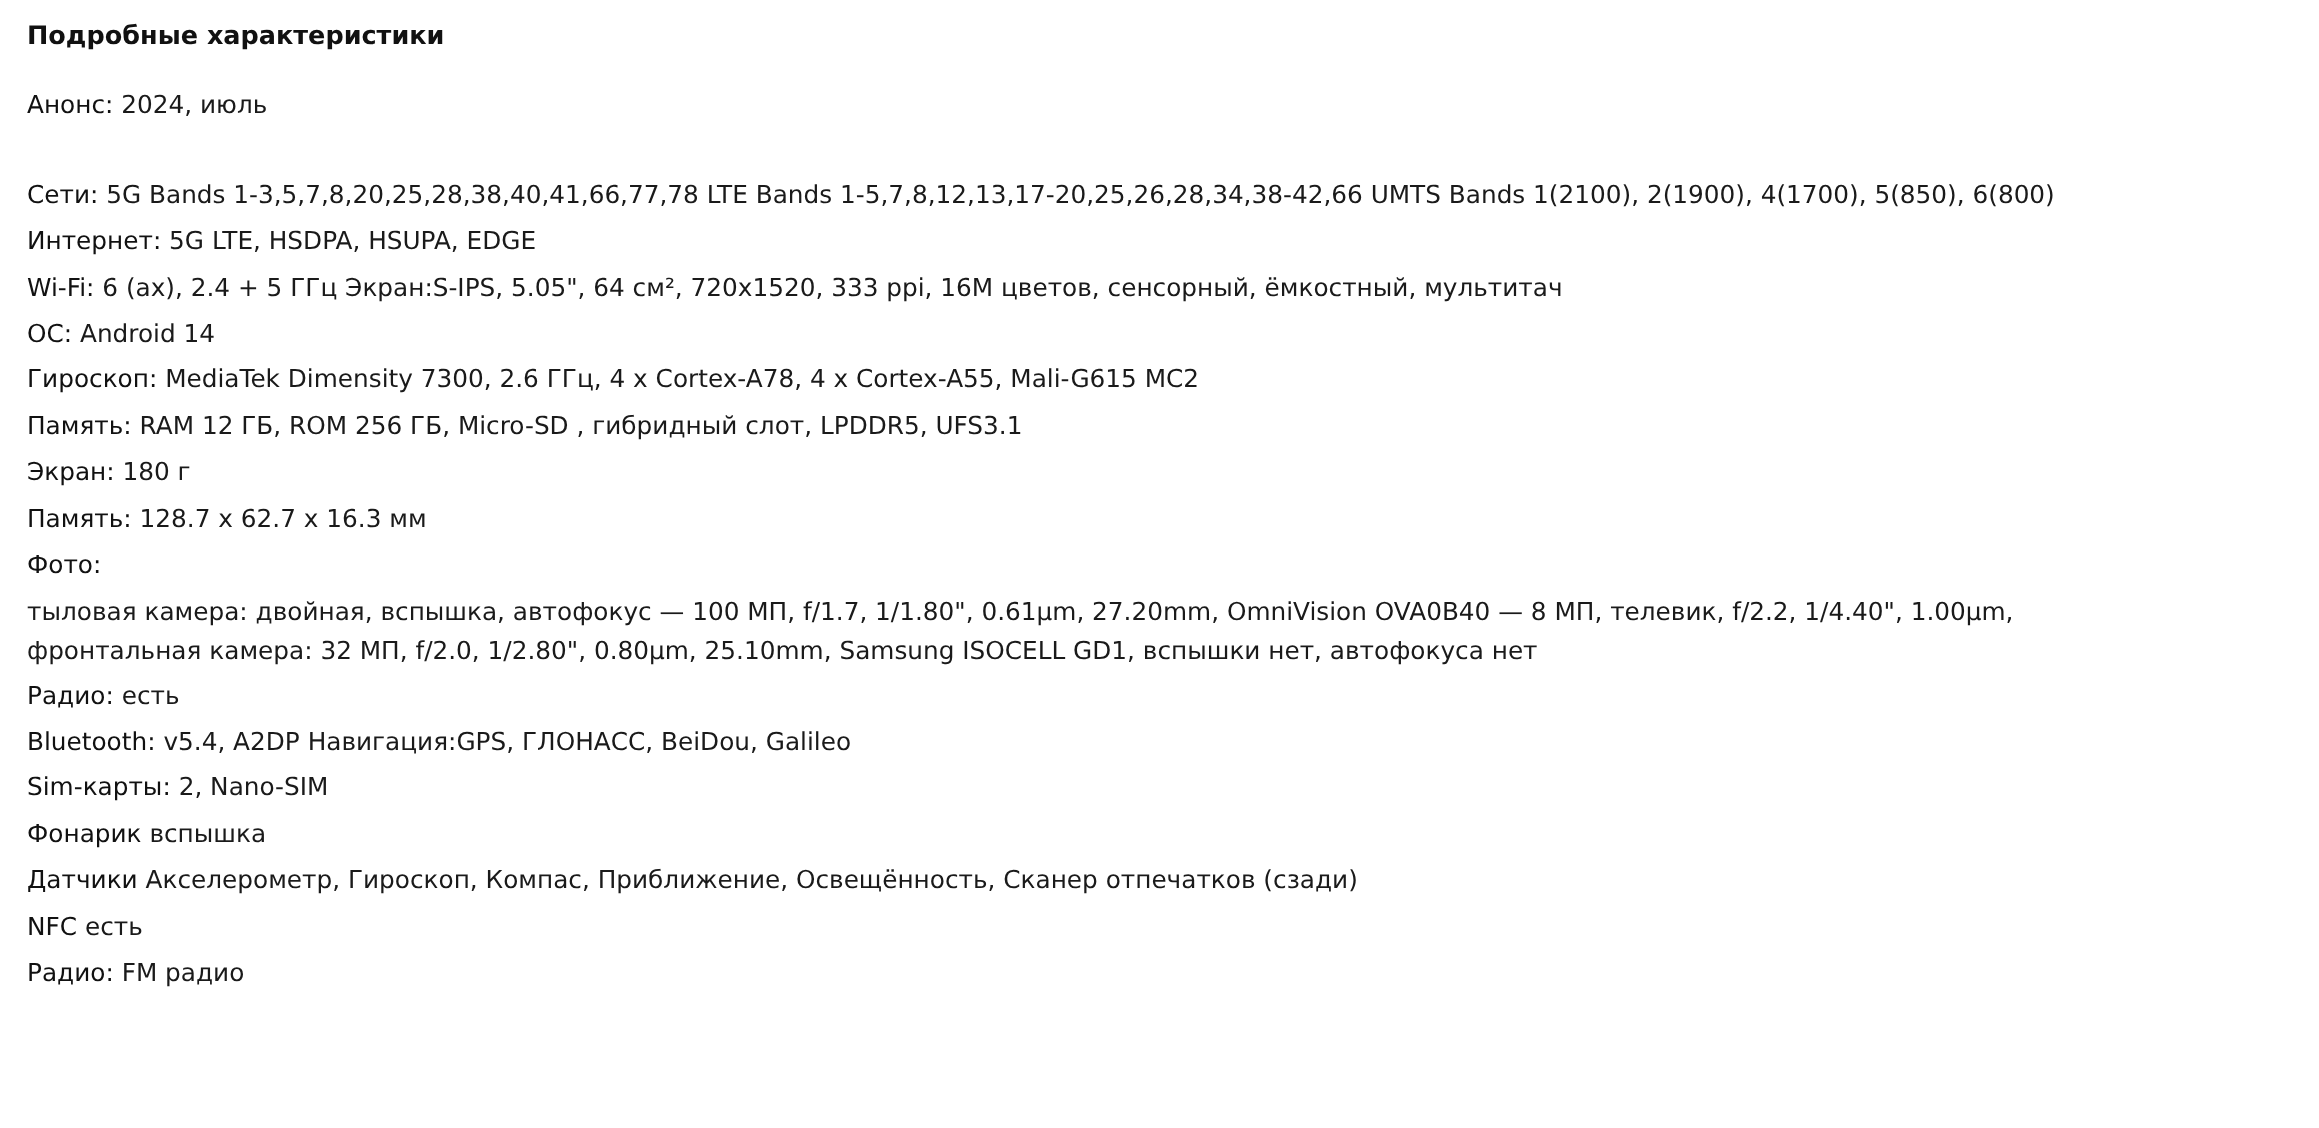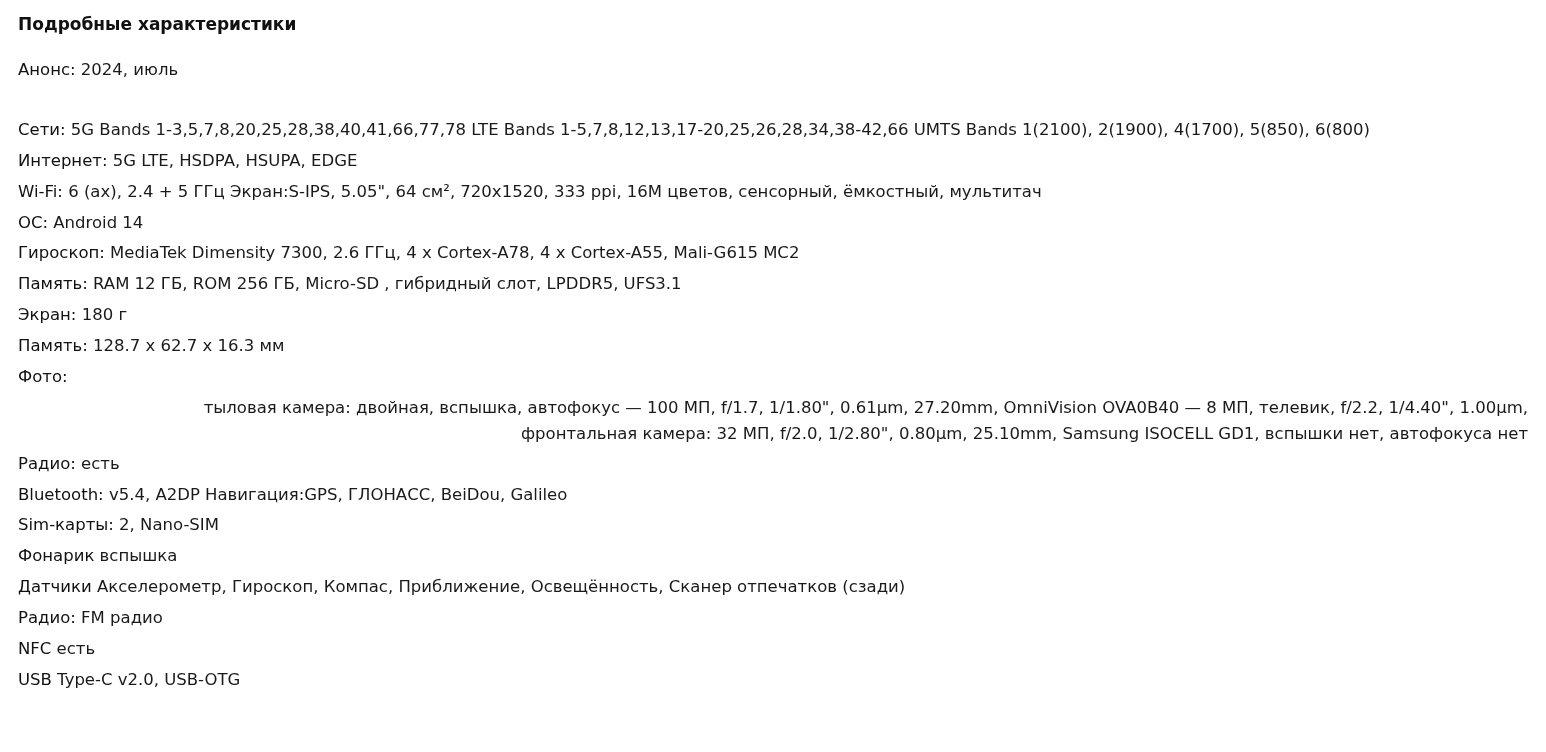--- a/index.html
+++ b/index.html
@@ -48,21 +48,20 @@
     color: #1a1a1a;
   }
   .photo-block {
     font-size: 16.5px;
     line-height: 1.58;
     margin-top: 2px;
     margin-bottom: 2px;
   }
   .photo-line {
     display: block;
-    text-align: right;
   }
 </style>
 </head>
 <body>
 
 <div class="page">
 
   <h1 class="spec-title">Подробные характеристики</h1>
 
   <div class="announce-row">
@@ -131,25 +130,22 @@
 
     <div class="spec-row">
       <span class="spec-label">Фонарик</span><span class="spec-value"> вспышка</span>
     </div>
 
     <div class="spec-row">
       <span class="spec-label">Датчики</span><span class="spec-value"> Акселерометр, Гироскоп, Компас, Приближение, Освещённость, Сканер отпечатков (сзади)</span>
     </div>
 
     <div class="spec-row">
-      <span class="spec-label">Радио:</span><span class="spec-value"> FM радио</span>
-    </div>
-
-    <div class="spec-row">
       <span class="spec-label">NFC</span><span class="spec-value"> есть</span>
     </div>
 
     <div class="spec-row">
-      <span class="spec-label">USB</span><span class="spec-value"> Type-C v2.0, USB-OTG</span>
+      <span class="spec-label">Радио:</span><span class="spec-value"> FM радио</span>
     </div>
+
 
   </div>
 </div>
 
 </body></html>

